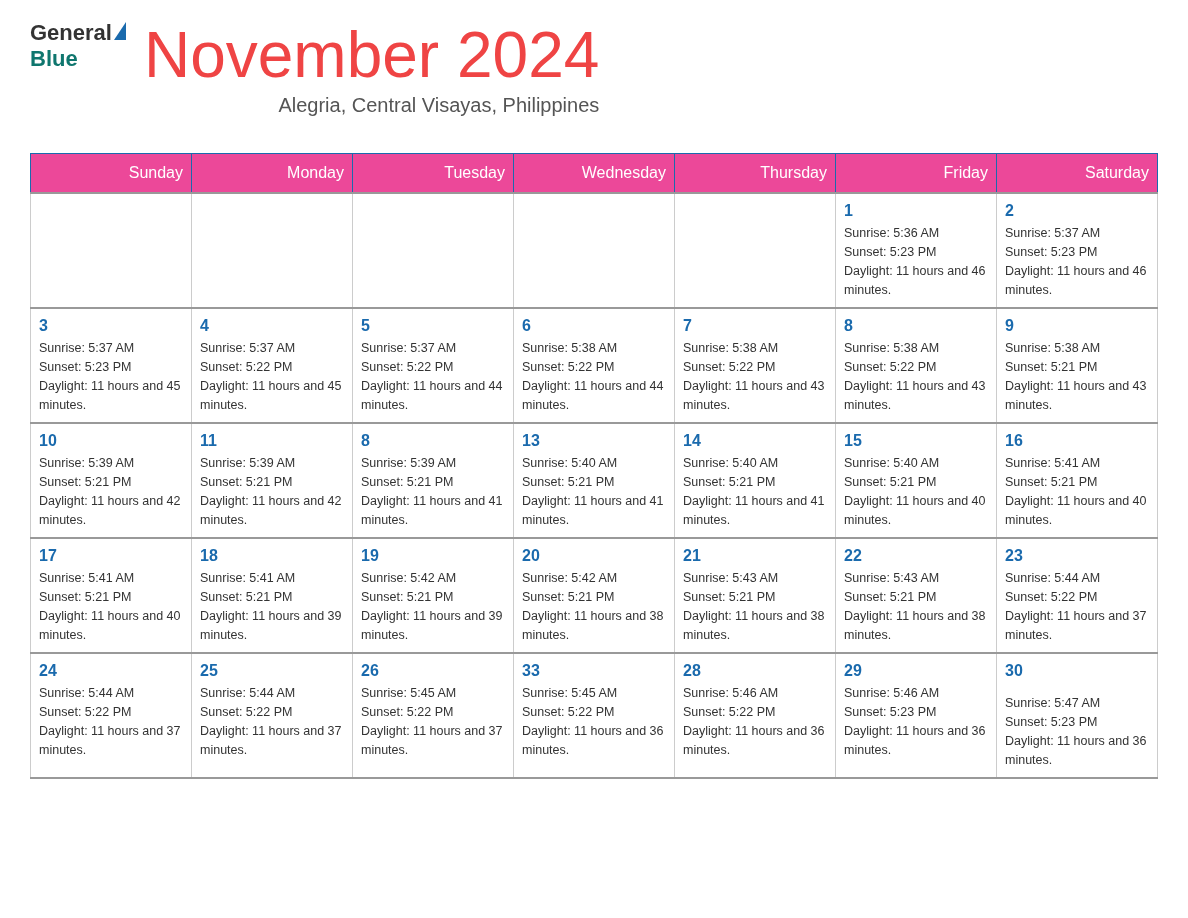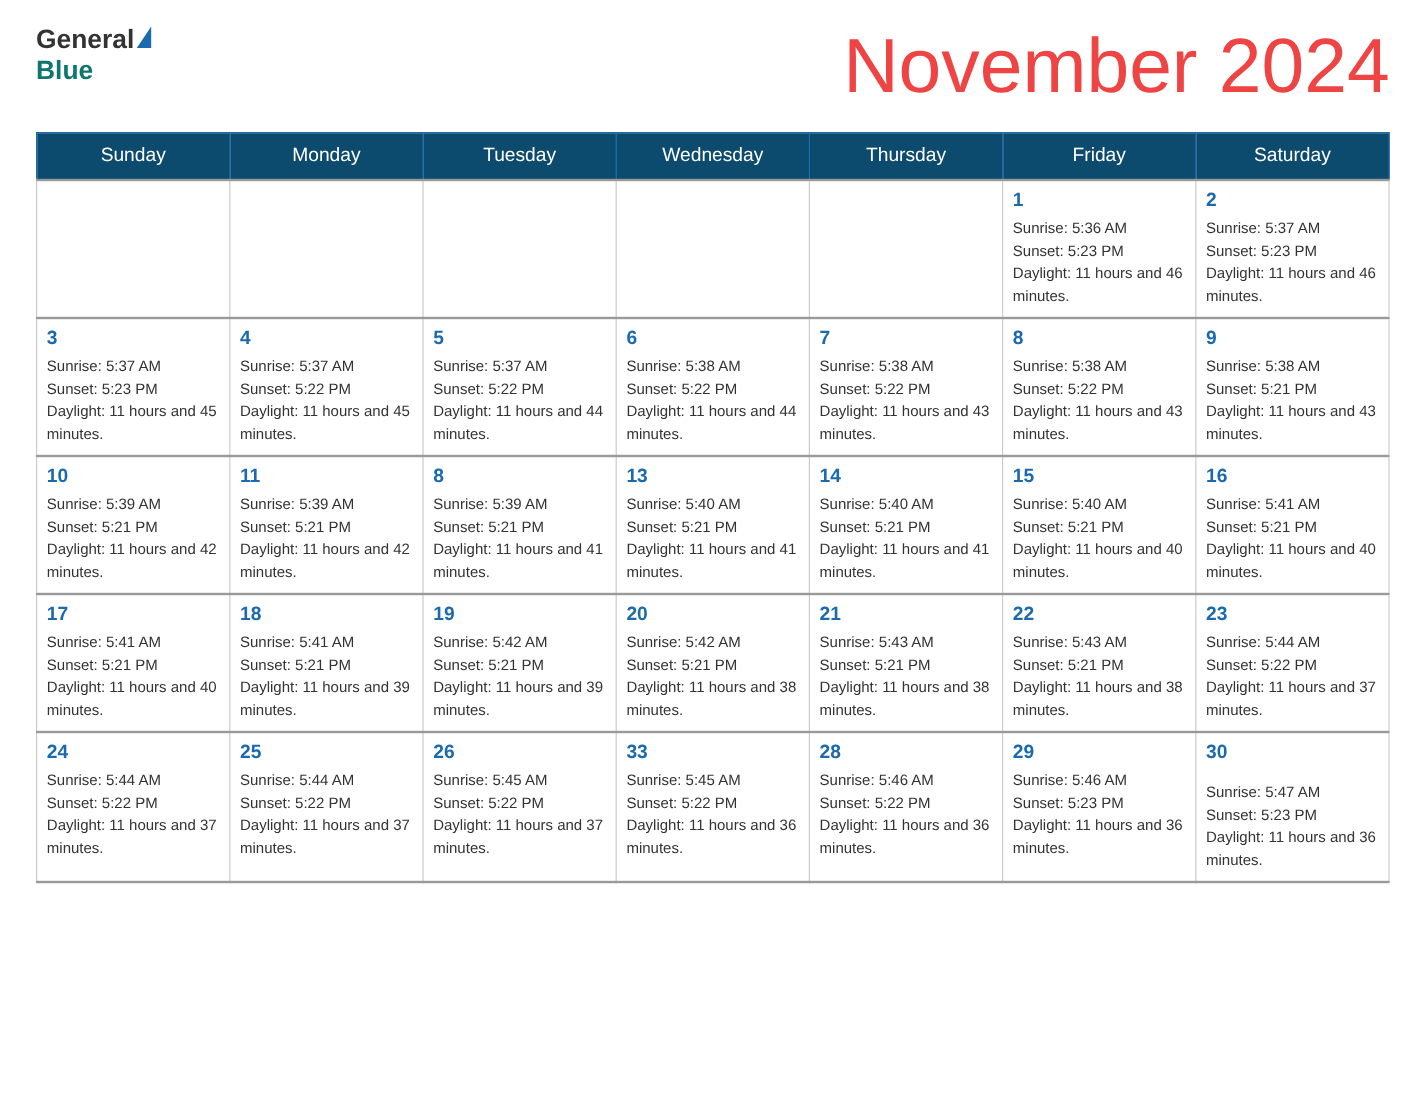--- a/index.html
+++ b/index.html
@@ -6,23 +6,24 @@
     body {
       font-family: Arial, sans-serif;
       background: #fff;
       color: #333;
       padding: 20px 30px;
       width: 1188px;
       min-height: 918px;
     }
     .header {
       display: flex;
-      justify-content: space-between;
+      justify-content: flex-start;
       align-items: flex-start;
-      margin-bottom: 20px;
+      margin-bottom: 36px;
+      gap: 18px;
     }
     .logo-text-general {
       font-size: 22px;
       font-weight: bold;
       color: #333;
     }
     .logo-text-blue {
       font-size: 22px;
       font-weight: bold;
       color: #0f766e;
@@ -58,26 +59,26 @@
       font-size: 20px;
       color: #555;
       margin-top: 4px;
     }
     .calendar {
       width: 100%;
       border-collapse: collapse;
       border: 1.5px solid #999;
     }
     .calendar th {
-      background-color: #0c4a6e;
+      background-color: #ec4899;
       color: #fff;
       font-size: 16px;
       font-weight: normal;
       padding: 10px 8px;
-      text-align: center;
+      text-align: right;
       border: 1px solid #1a6aad;
     }
     .calendar td {
       vertical-align: top;
       padding: 8px 8px;
       border: 1px solid #ccc;
       width: calc(100% / 7);
       min-height: 110px;
     }
     .calendar tr {
@@ -104,20 +105,21 @@
 <div class="header">
   <div class="logo-block">
     <div class="logo-top-row">
       <span class="logo-text-general">General</span>
       <div class="logo-triangle"></div>
     </div>
     <span class="logo-text-blue">Blue</span>
   </div>
   <div class="title-block">
     <div class="month-title">November 2024</div>
+    <div class="location-title">Alegria, Central Visayas, Philippines</div>
   </div>
 </div>
 
 <table class="calendar">
   <thead>
     <tr>
     <th>Sunday</th>
         <th>Monday</th>
         <th>Tuesday</th>
         <th>Wednesday</th>

